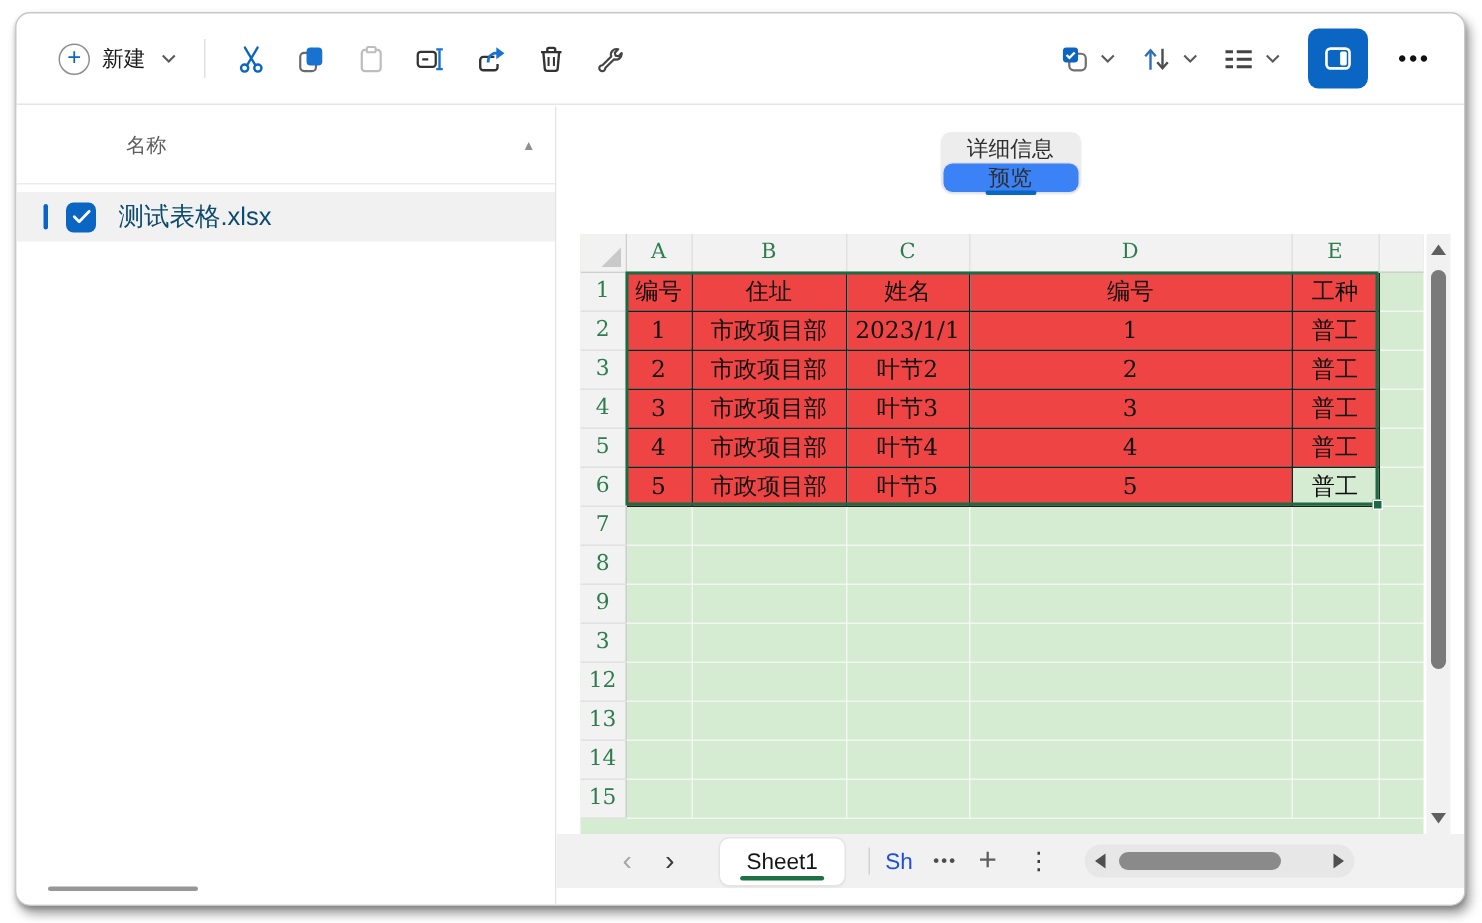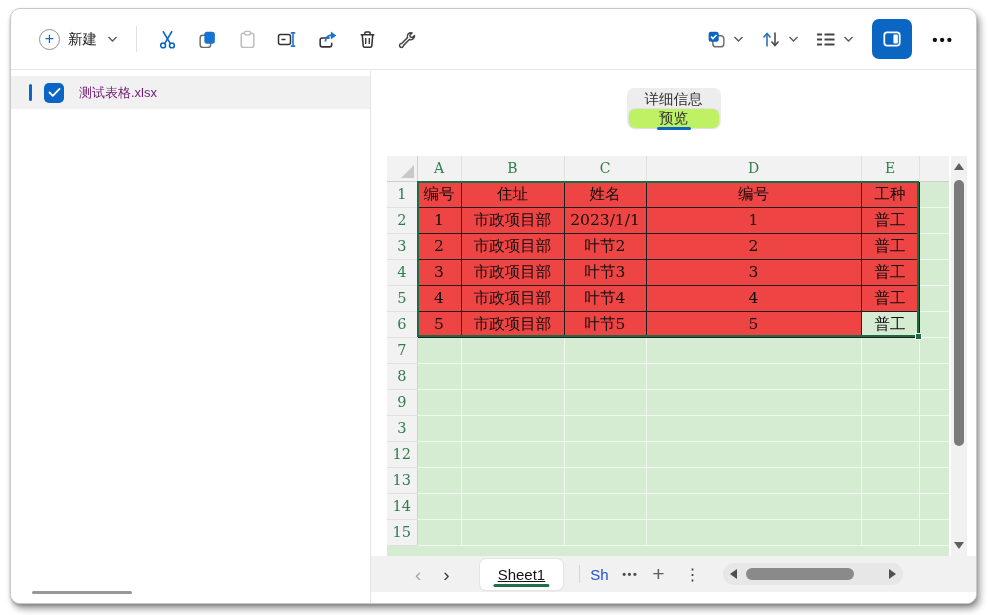--- a/index.html
+++ b/index.html
@@ -44,29 +44,29 @@
 
   
   .list-header{height:52px;display:flex;align-items:center;padding-left:73px;
     border-bottom:1px solid #ececec;position:relative;color:#5d5d5d;font-size:13.5px;}
   .sort-tri{position:absolute;right:13px;top:21px;font-size:9px;color:#8f8f8f;}
   .file-row{margin-top:5px;height:33px;background:#f1f1f1;display:flex;align-items:center;
     position:relative;cursor:pointer;}
   .accent-bar{position:absolute;left:18px;top:8px;width:3px;height:17px;background:var(--accent);border-radius:2px;}
   .fcheck{width:20px;height:20px;margin-left:33px;background:var(--accent);border-radius:5px;
     display:flex;align-items:center;justify-content:center;}
-  .fname{margin-left:15px;font-size:13px;color:#701a75;}
+  .fname{margin-left:15px;font-size:17px;color:#0c4a6e;}
   .left-hscroll{position:absolute;bottom:9px;left:21px;width:100px;height:3px;background:#979797;border-radius:2px;cursor:pointer;}
 
   
   .tabs-row{padding-top:17px;display:flex;justify-content:center;}
   .tab-group{background:#ededed;border-radius:7px;padding:2px;display:flex;height:40px;flex-direction:column;}
   .tab{min-width:86px;padding:0 16px;display:flex;align-items:center;justify-content:center;
     font-size:14.5px;color:#2f2f2f;border-radius:6px;position:relative;cursor:pointer;}
-  .tab.active{background:#bef264;box-shadow:0 0 0 1px #e2e2e2,0 1px 2px rgba(0,0,0,.10);}
+  .tab.active{background:#3b82f6;box-shadow:0 0 0 1px #e2e2e2,0 1px 2px rgba(0,0,0,.10);}
   .tab.active::after{content:"";position:absolute;bottom:-2px;left:50%;transform:translateX(-50%);
     width:34px;height:3.5px;border-radius:2px;background:var(--accent);}
 
   
   .spreadsheet{position:absolute;left:16px;top:85px;width:562px;height:400px;
     overflow:hidden;background:#d5ebd2;}
   table.ss{border-collapse:collapse;table-layout:fixed;width:562px;}
   table.ss tr{height:26px;}
   table.ss thead tr{height:25px;}
   th.corner{background:#f2f2f2;border-right:1px solid #cfcfcf;border-bottom:1px solid #cfcfcf;position:relative;padding:0;}
@@ -95,21 +95,21 @@
   .vs-thumb{position:absolute;left:3px;top:24px;width:10px;height:266px;background:#7a7a7a;border-radius:5px;}
 
   
   .sheet-bar{position:absolute;left:0;right:0;top:485px;height:36px;background:#f1f1f1;
     display:flex;align-items:center;padding:0 12px 0 38px;gap:10px;}
   .nav-arrow{font-size:19px;line-height:1;cursor:pointer;padding:0 6px;}
   .nav-prev{color:#a6a6a6;}
   .nav-next{color:#3a3a3a;}
   .sheet-tab{background:#fff;height:31px;padding:0 18px;border-radius:6px;margin-left:14px;
     display:flex;align-items:center;font-size:15px;color:#151515;position:relative;
-    box-shadow:0 0 0 1px #e4e4e4,0 1px 2px rgba(0,0,0,.08);cursor:pointer;text-decoration:underline;}
+    box-shadow:0 0 0 1px #e4e4e4,0 1px 2px rgba(0,0,0,.08);cursor:pointer;}
   .sheet-tab::after{content:"";position:absolute;bottom:3px;left:50%;transform:translateX(-50%);
     width:66%;height:3px;border-radius:2px;background:#1e7145;}
   .tab-sep{width:1px;height:18px;background:#d4d4d4;margin-left:6px;}
   .sheet-tab-cut{width:22px;overflow:hidden;font-size:15px;color:#1d4ed8;white-space:nowrap;cursor:pointer;}
   .sheet-more{font-size:11px;letter-spacing:1.5px;color:#4d4d4d;font-weight:700;cursor:pointer;}
   .sheet-add{font-size:21px;color:#5e5e5e;font-weight:300;cursor:pointer;margin:0 4px;}
   .sheet-kebab{font-size:16px;color:#3c3c3c;cursor:pointer;margin:0 6px;}
   .hscroll{flex:0 0 180px;height:22px;background:#e7e7e7;border-radius:11px;margin-left:6px;
     display:flex;align-items:center;padding:0 7px;cursor:pointer;}
   .hs-left{width:0;height:0;border-top:5px solid transparent;border-bottom:5px solid transparent;
@@ -226,20 +226,24 @@
           <rect x="11.3" y="5.8" width="4" height="8.4" rx="1" fill="#fff"></rect>
         </svg>
       </div>
       <div class="more-dots">•••</div>
     </div>
   </div>
 
   <div class="app-body">
 
     <div class="left-pane">
+      <div class="list-header">
+        <span>名称</span>
+        <span class="sort-tri">▲</span>
+      </div>
       <div class="file-row">
         <div class="accent-bar"></div>
         <div class="fcheck">
           <svg width="13" height="11" viewBox="0 0 13 11">
             <polyline points="1.5,5.5 4.8,8.8 11.5,1.8" fill="none" stroke="#fff" stroke-width="1.8" stroke-linecap="round" stroke-linejoin="round"></polyline>
           </svg>
         </div>
         <span class="fname">测试表格.xlsx</span>
       </div>
       <div class="left-hscroll"></div>

